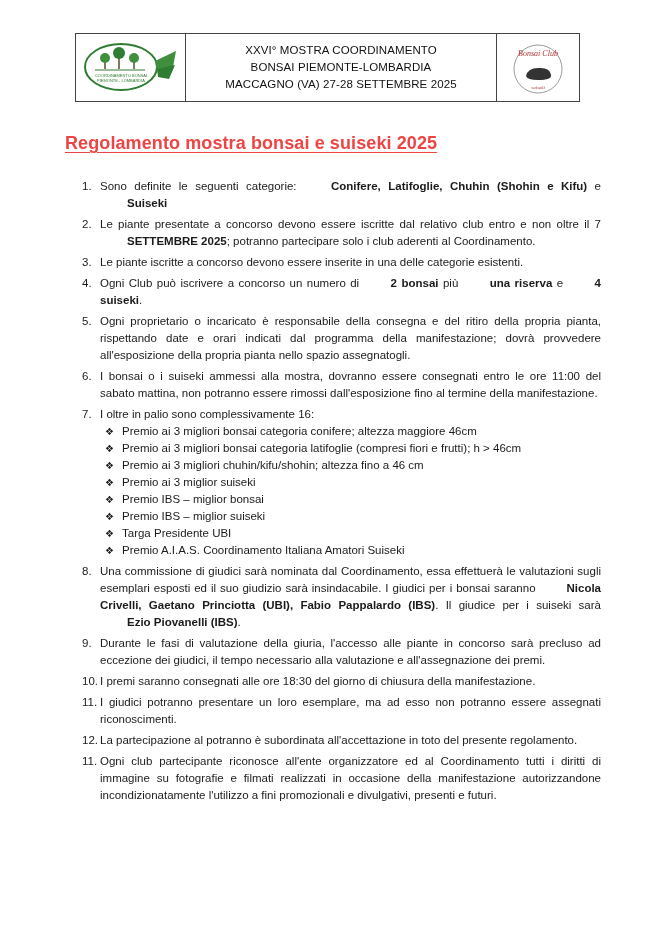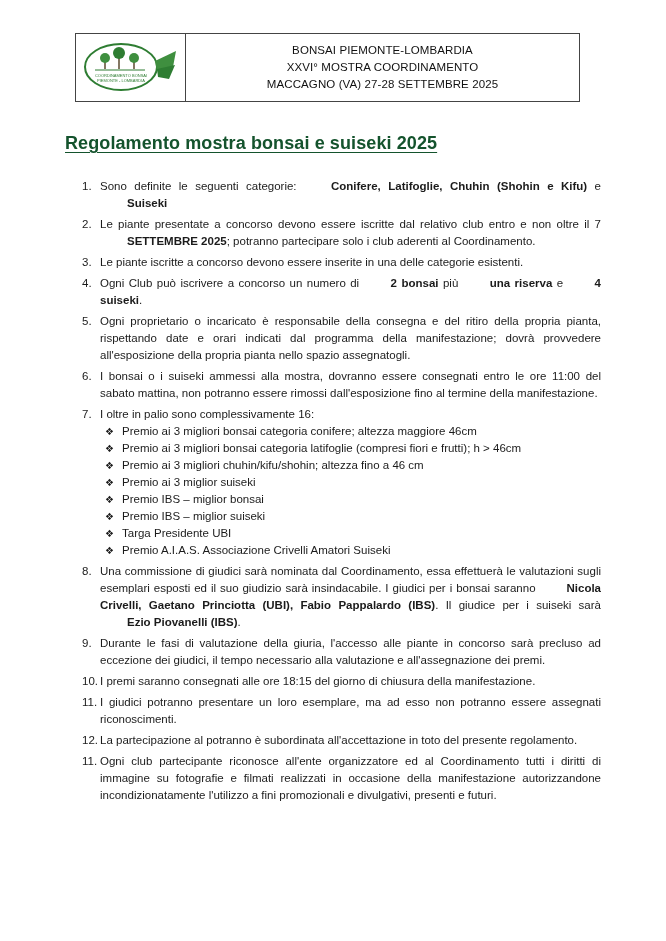--- a/index.html
+++ b/index.html
@@ -35,21 +35,21 @@
     letter-spacing:.1px;
     color:#111;
   }
   
   .doc-title {
     position:absolute;
     left:65px; top:133px;
     margin:0;
     font-size:18px;
     font-weight:700;
-    color:#14532d;
+    color:#ef4444;
     text-decoration:underline;
     text-underline-offset:3px;
     letter-spacing:.1px;
     text-align:right;
   }
   
   .reg-list {
     position:absolute;
     left:65px; top:178px;
     width:536px;
@@ -91,25 +91,33 @@
         <line x1="14" y1="31" x2="64" y2="31" stroke="#2e7d32" stroke-width="1"></line>
         <text x="40" y="38" text-anchor="middle" font-size="4" fill="#2e7d32" font-family="Liberation Sans, sans-serif">COORDINAMENTO BONSAI</text>
         <text x="40" y="43" text-anchor="middle" font-size="4" fill="#2e7d32" font-family="Liberation Sans, sans-serif">PIEMONTE - LOMBARDIA</text>
 
         <polygon points="74,22 95,12 92,28 76,32" fill="#3f8f3f"></polygon>
         <polygon points="76,30 94,26 88,40 77,38" fill="#2e7d32"></polygon>
       </svg>
     </div>
 
     <div class="cell text-cell">
+      <div>XXVI° MOSTRA COORDINAMENTO</div>
       <div>BONSAI PIEMONTE-LOMBARDIA</div>
-      <div>XXVI° MOSTRA COORDINAMENTO</div>
       <div>MACCAGNO (VA)  27-28 SETTEMBRE 2025</div>
     </div>
 
+    <div class="cell logo-cell-right">
+      <svg class="logo-svg" width="60" height="60" viewBox="0 0 60 60">
+        <circle cx="30" cy="31" r="24" fill="none" stroke="#9a9a9a" stroke-width="1"></circle>
+        <text x="30" y="18" text-anchor="middle" font-size="8" font-style="italic" fill="#b03030" font-family="Liberation Serif, serif">Bonsai Club</text>
+        <path d="M18 38 Q20 30 30 30 Q42 29 43 37 Q44 42 30 42 Q19 42 18 38 Z" fill="#333333"></path>
+        <text x="30" y="51" text-anchor="middle" font-size="5" font-style="italic" fill="#b03030" font-family="Liberation Serif, serif">suiseki</text>
+      </svg>
+    </div>
 
   </div>
 
   <h1 class="doc-title">Regolamento mostra bonsai e suiseki 2025</h1>
 
   <div class="reg-list">
       <div class="item">
         <span class="num">1.</span>
         <div class="body">
           <div class="text"><span>Sono definite le seguenti categorie: </span><span class="bold">Conifere, Latifoglie, Chuhin (Shohin e Kifu)</span><span> e </span><span class="bold">Suiseki</span></div>
@@ -172,40 +180,40 @@
           <div class="sub">
             <span class="sub-bullet">❖</span>
             <span class="sub-text">Premio IBS – miglior suiseki</span>
           </div>
           <div class="sub">
             <span class="sub-bullet">❖</span>
             <span class="sub-text">Targa Presidente UBI</span>
           </div>
           <div class="sub">
             <span class="sub-bullet">❖</span>
-            <span class="sub-text">Premio A.I.A.S. Associazione Crivelli Amatori Suiseki</span>
+            <span class="sub-text">Premio A.I.A.S. Coordinamento Italiana Amatori Suiseki</span>
           </div>
         </div>
       </div>
       <div class="item">
         <span class="num">8.</span>
         <div class="body">
           <div class="text"><span>Una commissione di giudici sarà nominata dal Coordinamento, essa effettuerà le valutazioni sugli esemplari esposti ed il suo giudizio sarà insindacabile. I giudici per i bonsai saranno </span><span class="bold">Nicola Crivelli, Gaetano Princiotta (UBI), Fabio Pappalardo (IBS)</span><span>. Il giudice per i suiseki sarà </span><span class="bold">Ezio Piovanelli (IBS)</span><span>.</span></div>
         </div>
       </div>
       <div class="item">
         <span class="num">9.</span>
         <div class="body">
           <div class="text"><span>Durante le fasi di valutazione della giuria, l'accesso alle piante in concorso sarà precluso ad eccezione dei giudici, il tempo necessario alla valutazione e all'assegnazione dei premi.</span></div>
         </div>
       </div>
       <div class="item">
         <span class="num">10.</span>
         <div class="body">
-          <div class="text"><span>I premi saranno consegnati alle ore 18:15 del giorno di chiusura della manifestazione.</span></div>
+          <div class="text"><span>I premi saranno consegnati alle ore 18:30 del giorno di chiusura della manifestazione.</span></div>
         </div>
       </div>
       <div class="item">
         <span class="num">11.</span>
         <div class="body">
           <div class="text"><span>I giudici potranno presentare un loro esemplare, ma ad esso non potranno essere assegnati riconoscimenti.</span></div>
         </div>
       </div>
       <div class="item">
         <span class="num">12.</span>

